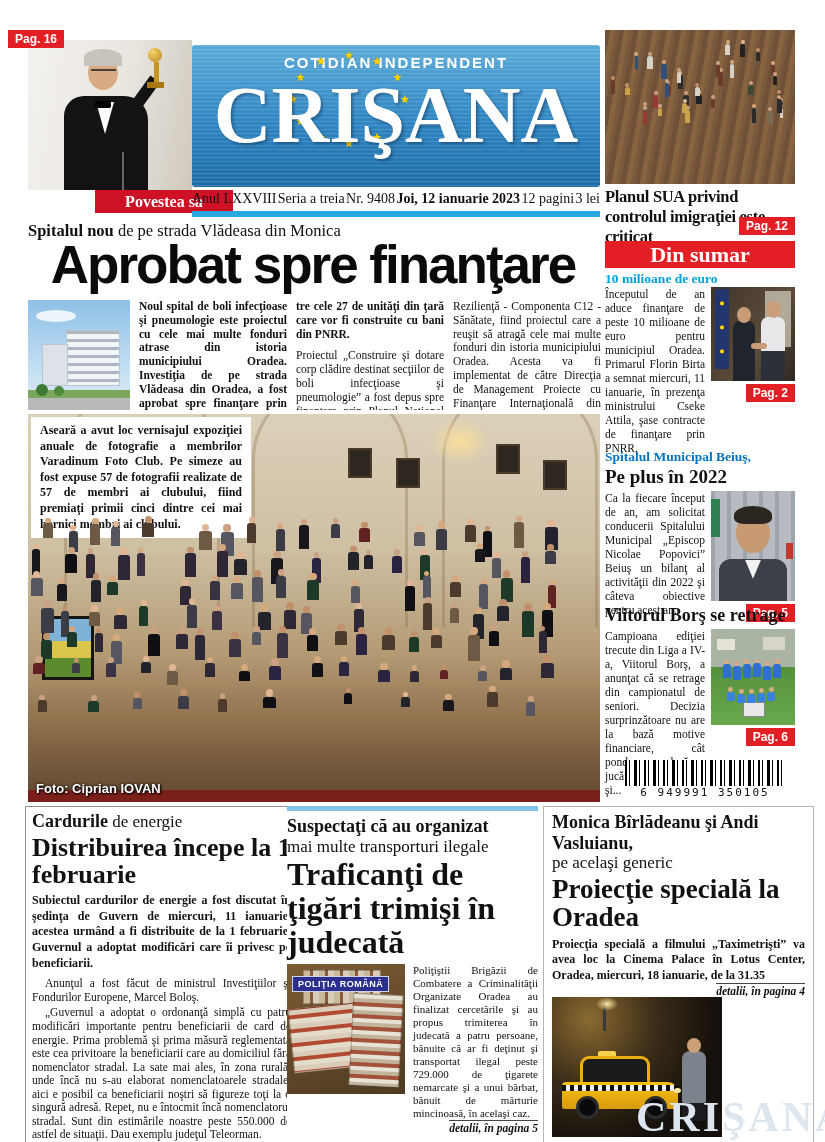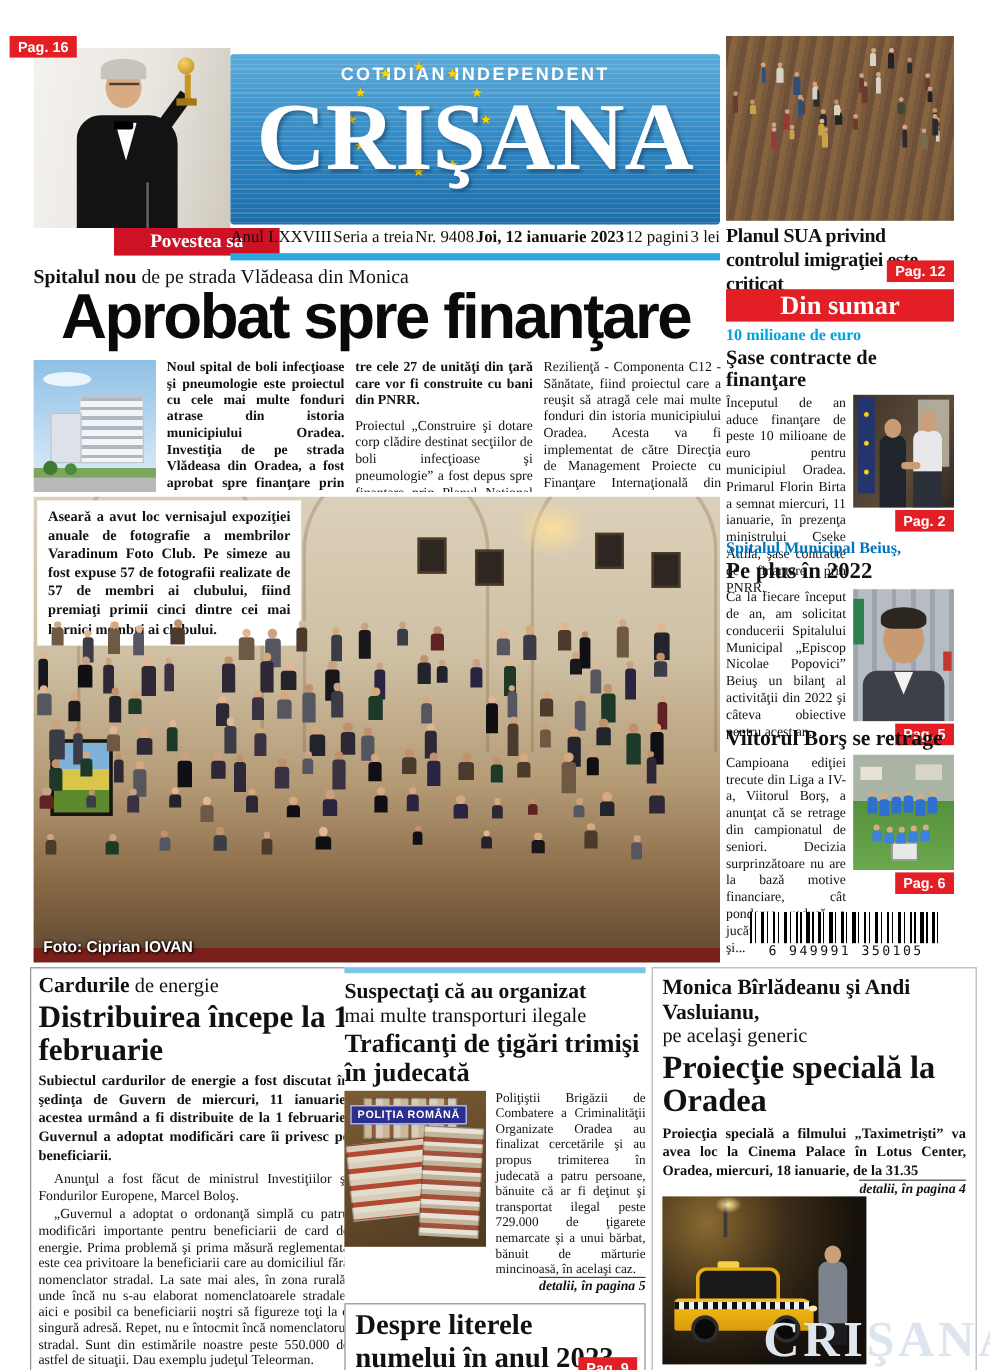--- a/index.html
+++ b/index.html
@@ -783,21 +783,20 @@
           <div class="fig-body" style="height: 14.365px; background: rgb(86, 86, 96);"></div>
         </div>
       </div>
     <div class="abs" style="left:0;bottom:0;width:100%;height:12px;background:#7a1f1a"></div>
     <div class="caption-box">Aseară a avut loc vernisajul expoziţiei anuale de fotografie a membrilor Varadinum Foto Club. Pe simeze au fost expuse 57 de fotografii realizate de 57 de membri ai clubului, fiind premiaţi primii cinci dintre cei mai harnici membri ai clubului.</div>
     <div class="credit">Foto: Ciprian IOVAN</div>
   </div>
 
   <div class="abs sb-art" style="top:272px">
     <div class="kicker-blue" style="color:#00a3dd">10 milioane de euro</div>
-    <div class="sb-head">Şase contracte de finanţare</div>
     <div class="sb-row">
       <div class="sb-body">Începutul de an aduce finanţare de peste 10 milioane de euro pentru municipiul Oradea. Primarul Florin Birta a semnat miercuri, 11 ianuarie, în prezenţa ministrului Cseke Attila, şase contracte de finanţare prin PNRR.</div>
       <div class="sb-ph">
         <div class="photo" style="position:relative;width:84px;height:94px;background:linear-gradient(120deg,#3f332a,#5c4c3a 60%,#2e2620)">
           <div class="abs" style="right:4px;top:4px;width:26px;height:56px;background:#cfc9ba;opacity:.75"></div>
           <div class="abs" style="left:4px;top:2px;width:14px;height:80px;background:#23356e;
             background-image:radial-gradient(circle at 50% 18%,#ffd700 1.5px,transparent 2.5px),radial-gradient(circle at 50% 48%,#ffd700 1.5px,transparent 2.5px),radial-gradient(circle at 50% 78%,#ffd700 1.5px,transparent 2.5px)"></div>
           <div class="abs" style="left:22px;top:34px;width:22px;height:60px;background:#20242c;border-radius:7px 7px 0 0"></div>
           <div class="abs" style="left:26px;top:20px;width:14px;height:16px;background:#c89c76;border-radius:50%"></div>
           <div class="abs" style="left:50px;top:30px;width:24px;height:34px;background:#e8e8ea;border-radius:7px 7px 0 0"></div>
@@ -906,21 +905,21 @@
     <div class="bpara" style="margin-top:2px">„Guvernul a adoptat o ordonanţă simplă cu patru modificări importante pentru beneficiarii de card de energie. Prima problemă şi prima măsură reglementată este cea privitoare la beneficiarii care au domiciliul fără nomenclator stradal. La sate mai ales, în zona rurală, unde încă nu s-au elaborat nomenclatoarele stradale, aici e posibil ca beneficiarii noştri să figureze toţi la o singură adresă. Repet, nu e întocmit încă nomenclatorul stradal. Sunt din estimările noastre peste 550.000 de astfel de situaţii. Dau exemplu judeţul Teleorman.</div>
 
   </div>
 
   <div class="bbox b2">
     <div class="topbar"></div>
     <div class="bk">
       <b style="display:block">Suspectaţi că au organizat</b>
       <span>mai multe transporturi ilegale</span>
     </div>
-    <div class="bh2" style="font-size:22px">Traficanţi de ţigări trimişi în judecată</div>
+    <div class="bh2" style="font-size:32px">Traficanţi de ţigări trimişi în judecată</div>
     <div class="t-row">
       <div class="photo" style="position:relative;width:118px;height:130px;flex:none;background:linear-gradient(160deg,#7d5c33,#4e3a22)">
         <div class="abs" style="left:16px;top:6px;width:76px;height:32px;border:1px solid rgba(0,0,0,.25);
           background:repeating-linear-gradient(90deg,#c9b999 0 6px,#8a5b3a 6px 9px,#d8cdbb 9px 15px)"></div>
         <div class="abs" style="left:4px;top:42px;width:64px;height:62px;transform:rotate(-6deg);border:1px solid rgba(0,0,0,.25);
           background:repeating-linear-gradient(180deg,#d9ccb8 0 5px,#b24a32 5px 9px,#e4dccb 9px 14px)"></div>
         <div class="abs" style="right:4px;top:30px;width:48px;height:90px;transform:rotate(3deg);border:1px solid rgba(0,0,0,.25);
           background:repeating-linear-gradient(180deg,#e7e2d6 0 4px,#c2b49a 4px 8px,#a2513a 8px 12px)"></div>
         <div class="abs" style="left:5px;top:12px;background:#2b2f8e;border:1px solid #cfd2ff;color:#fff;font:bold 9px 'Liberation Sans',sans-serif;padding:2px 5px;letter-spacing:.5px">POLIŢIA ROMÂNĂ</div>
       </div>

